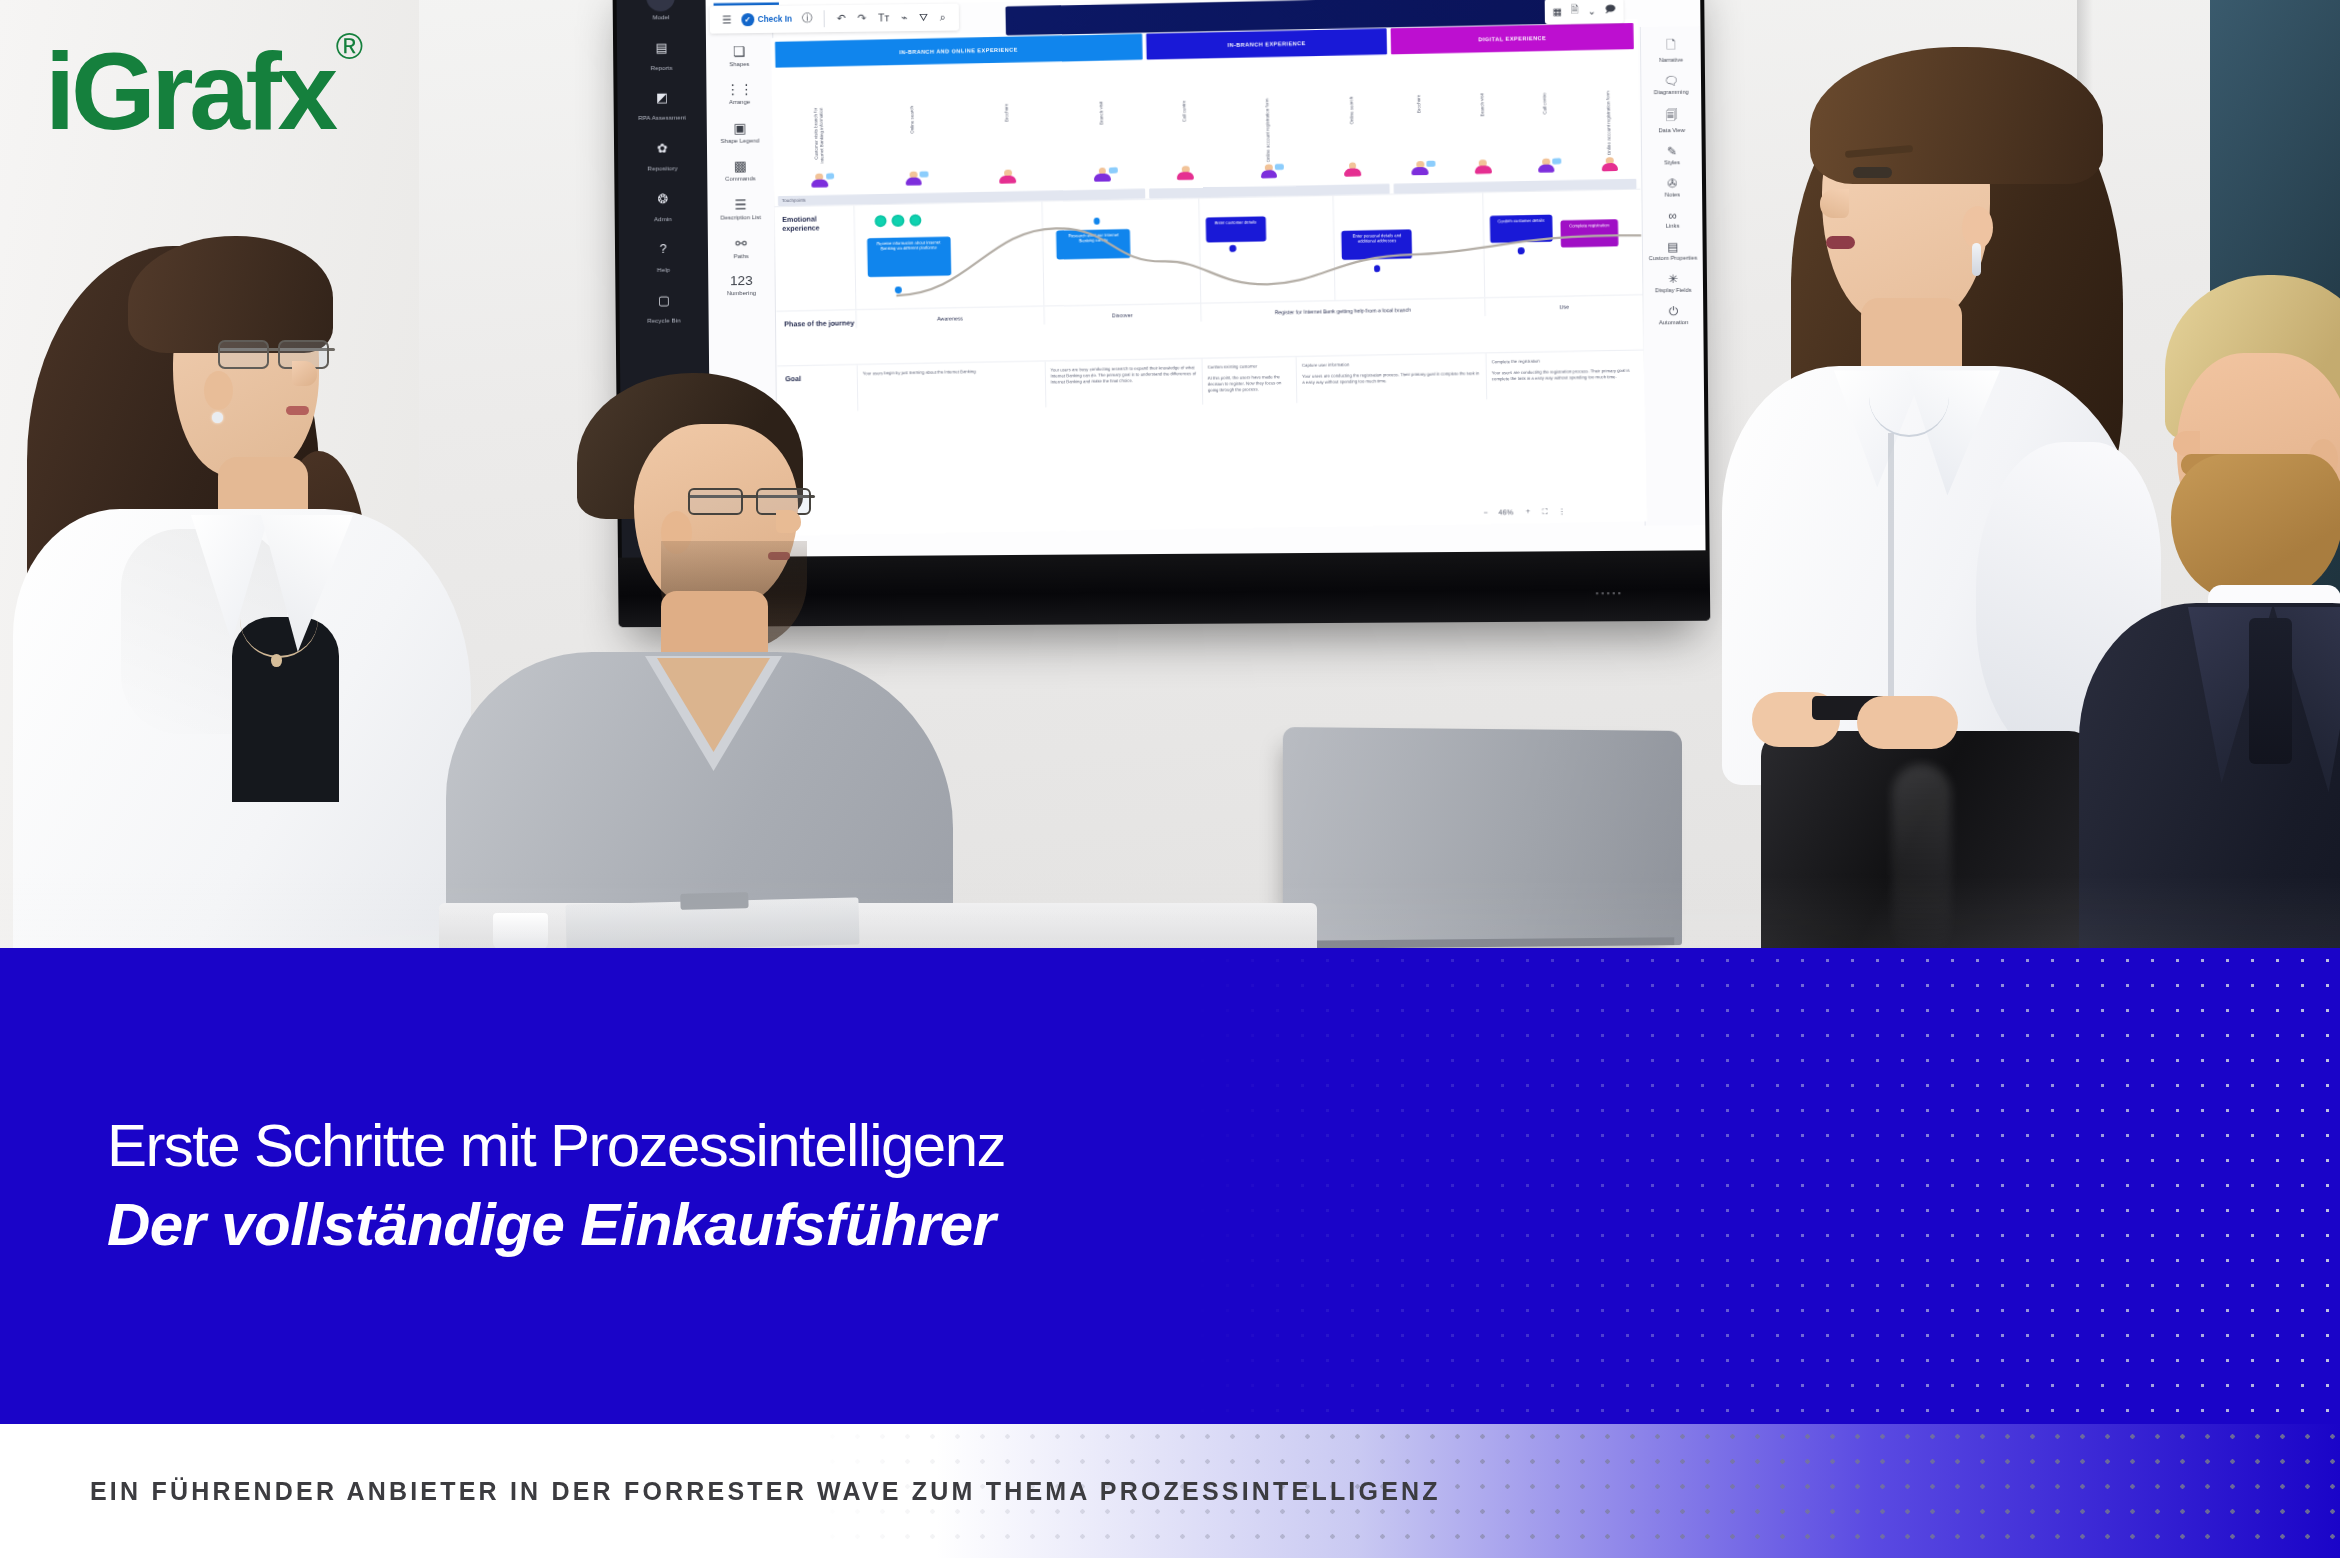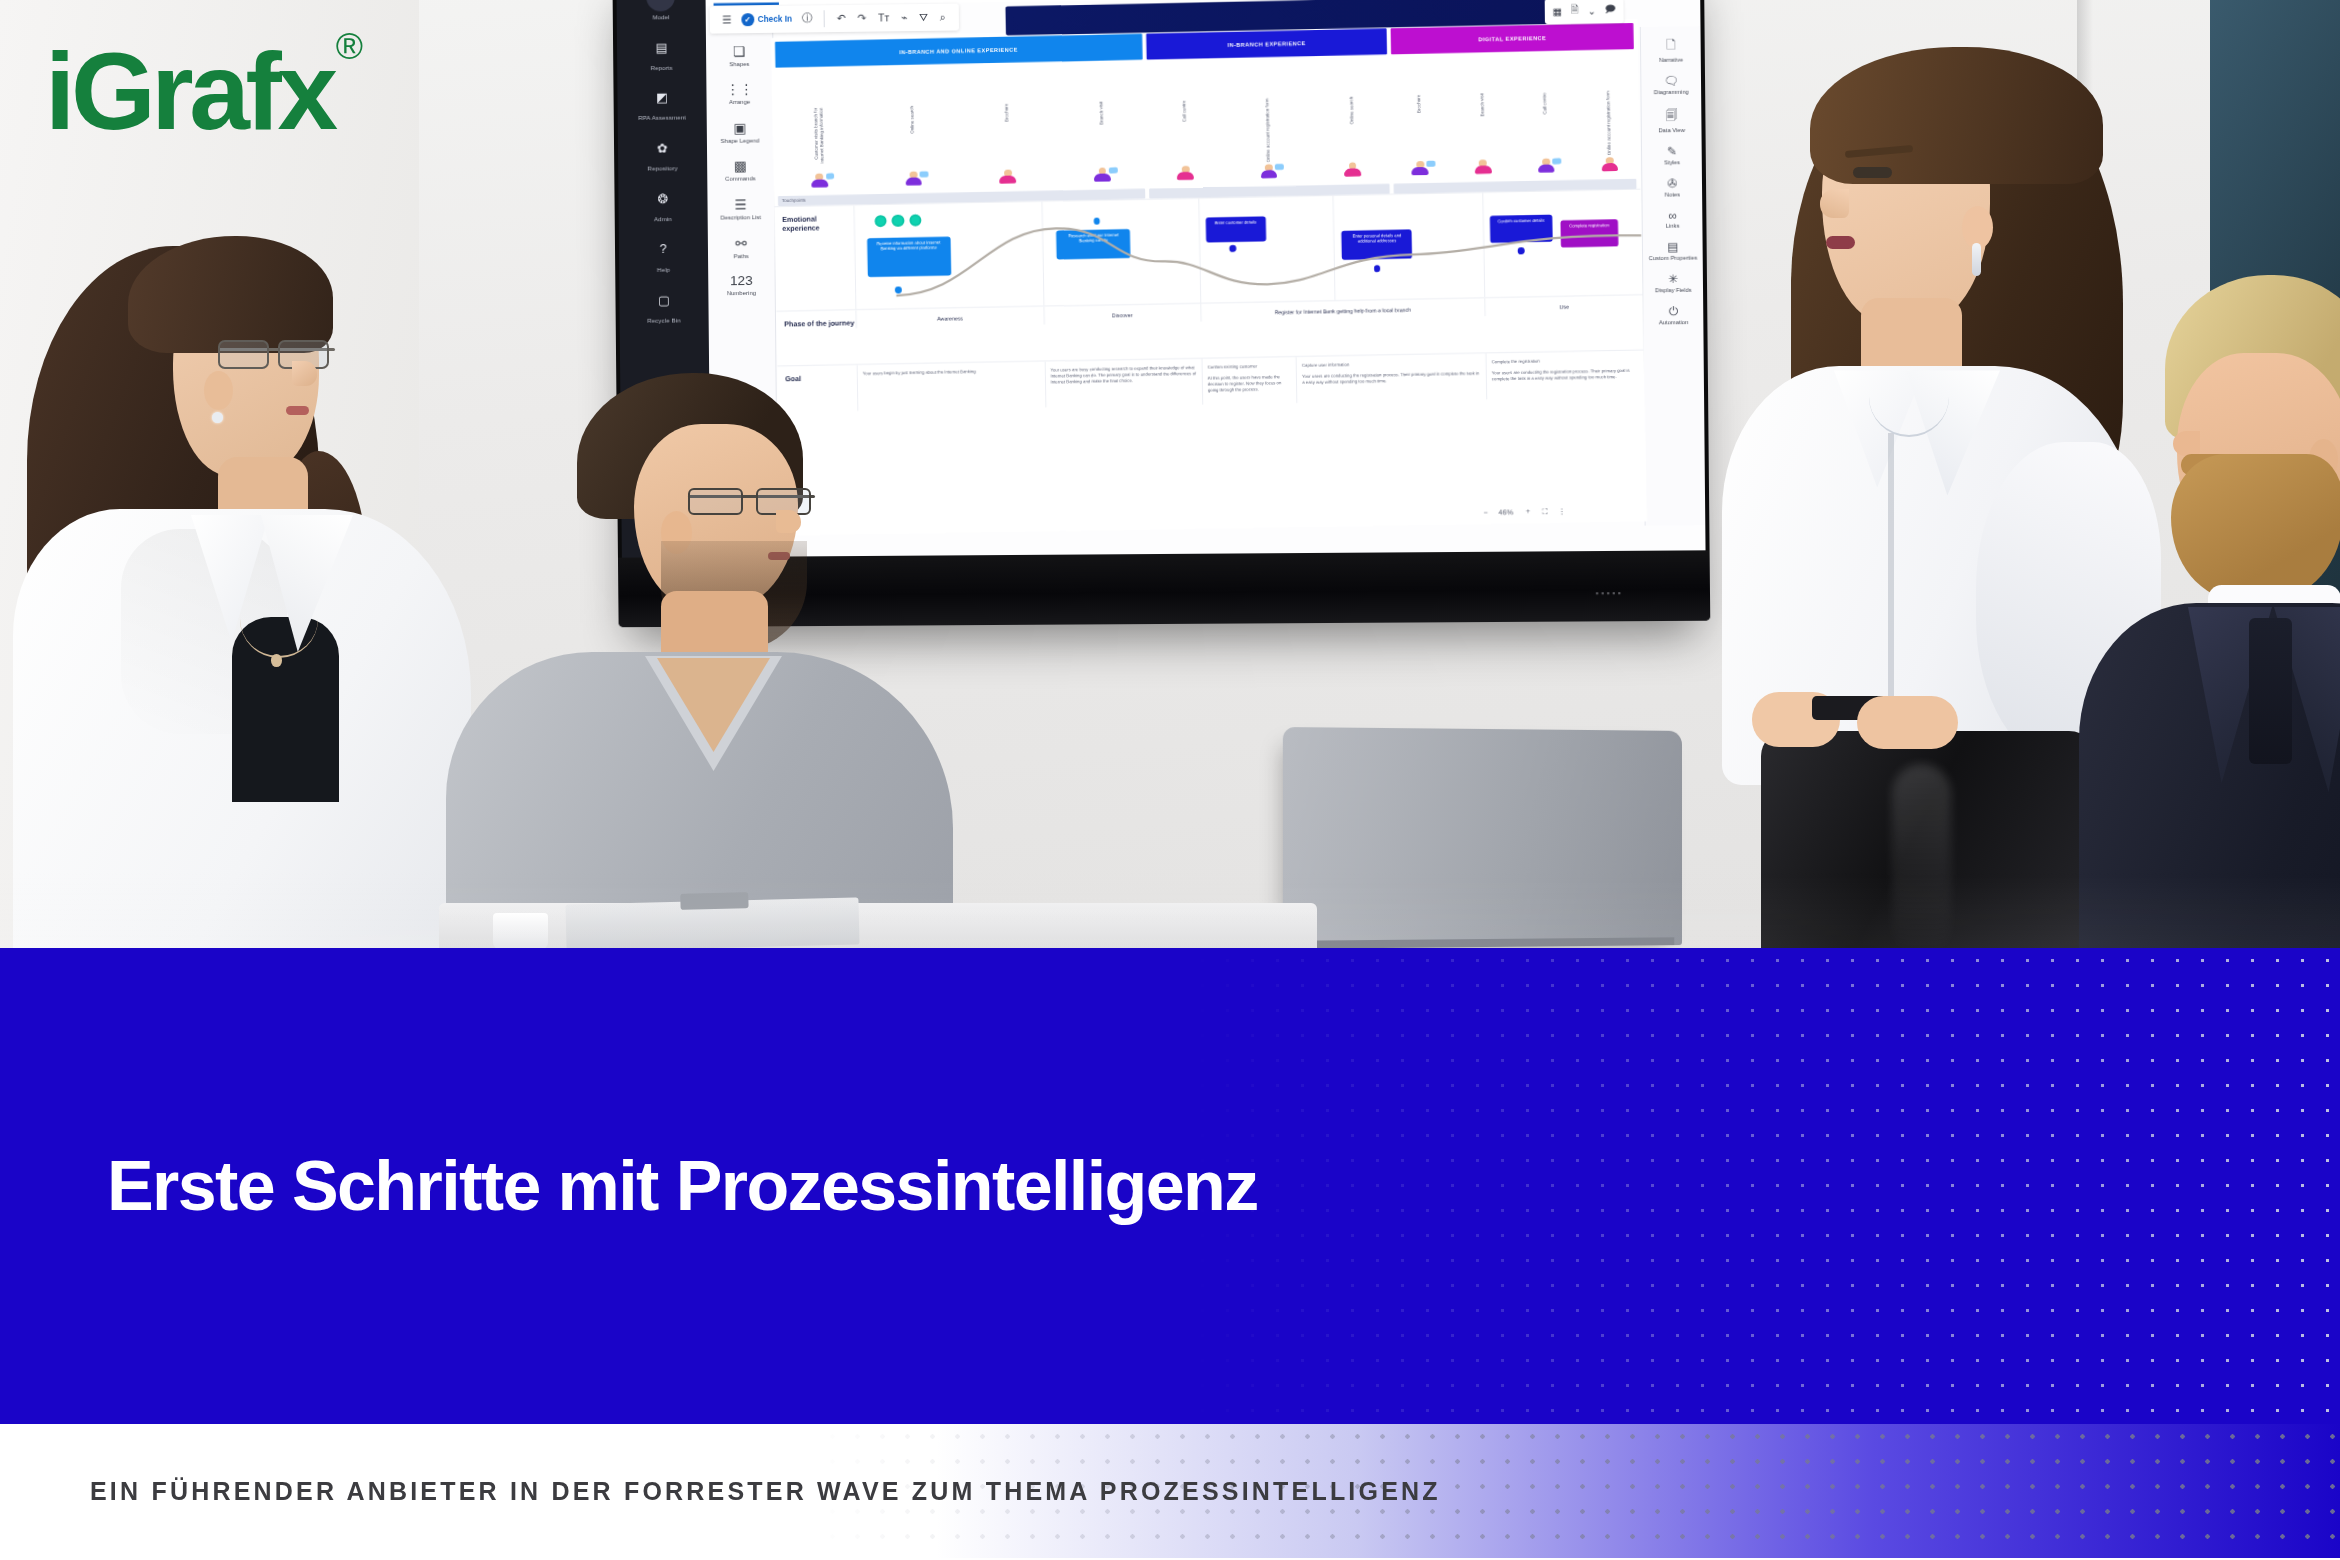--- a/index.html
+++ b/index.html
@@ -438,21 +438,21 @@
   .band-dots {
     position:absolute; right:0; top:0; width:1151px; height:100%;
     background-image:radial-gradient(circle, rgba(210,214,230,.95) 1.7px, rgba(0,0,0,0) 2px);
     background-size:25px 25px;
     -webkit-mask-image:linear-gradient(90deg,rgba(0,0,0,0),rgba(0,0,0,.18) 26%,rgba(0,0,0,.60) 62%,rgba(0,0,0,.95));
     mask-image:linear-gradient(90deg,rgba(0,0,0,0),rgba(0,0,0,.18) 26%,rgba(0,0,0,.60) 62%,rgba(0,0,0,.95));
   }
   .band-inner { position:absolute; left:107px; top:0; height:100%;
     display:flex; flex-direction:column; justify-content:center; }
   .headline {
-    font-size:70px; font-weight:700; color:#ffffff;
+    font-size:60px; font-weight:400; color:#ffffff;
     letter-spacing:-1.6px; line-height:1.06; white-space:nowrap;
   }
   .subhead {
     margin-top:13.7px;
     font-size:60px; font-weight:700; font-style:italic; color:#ffffff;
     letter-spacing:-0.6px; line-height:1.12; white-space:nowrap;
   }
 
   
   .footer {
@@ -913,20 +913,21 @@
   </div>
 
   <div class="logo">
     <span>iGrafx</span><span class="reg">®</span>
   </div>
 
   <div class="band">
     <div class="band-dots"></div>
     <div class="band-inner">
       <div class="headline">Erste Schritte mit Prozessintelligenz</div>
+      <div class="subhead">Der vollständige Einkaufsführer</div>
     </div>
   </div>
 
   <div class="footer">
     <div class="footer-dots"></div>
     <div class="footer-text">EIN FÜHRENDER ANBIETER IN DER FORRESTER WAVE ZUM THEMA PROZESSINTELLIGENZ</div>
   </div>
 
 </div>
 

